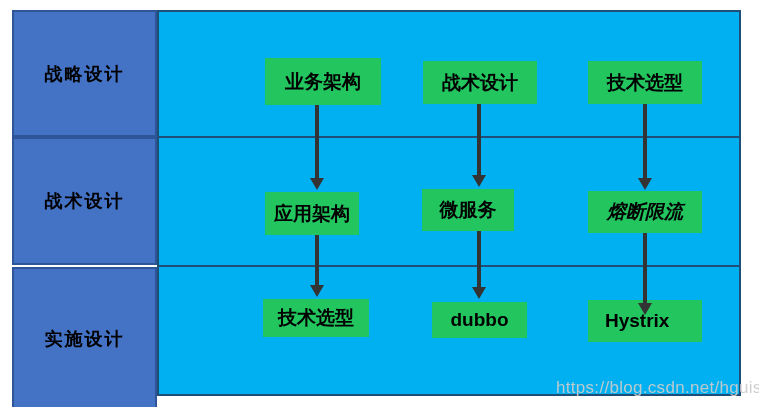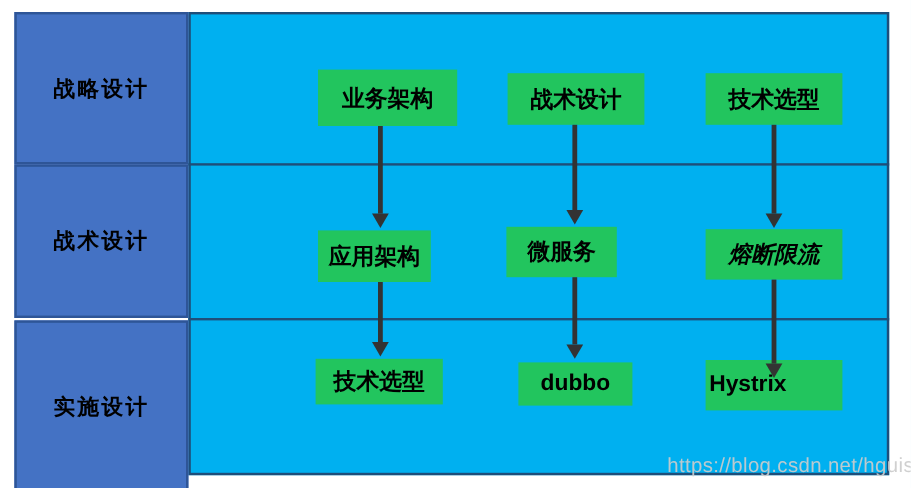--- a/index.html
+++ b/index.html
@@ -68,21 +68,21 @@
   }
   .n-biz  { left: 265px; top: 58px;  width: 116px; height: 47px; }
   .n-pat  { left: 423px; top: 61px;  width: 114px; height: 43px; }
   .n-pri  { left: 588px; top: 61px;  width: 114px; height: 43px; }
   .n-app  { left: 265px; top: 192px; width: 94px; height: 43px; }
   .n-mic  { left: 422px; top: 189px; width: 92px; height: 42px; }
   .n-cir  { left: 588px; top: 191px; width: 114px; height: 42px; font-style: italic; }
   .n-tec  { left: 263px; top: 299px; width: 106px; height: 38px; }
   .n-dub  { left: 432px; top: 302px; width: 95px;  height: 36px; }
   .n-hys  { left: 588px; top: 300px; width: 114px; height: 42px;
-            justify-content: flex-start; padding-left: 3px; }
+            justify-content: flex-start; padding-left: 17px; }
 
   
   .aline {
     position: absolute;
     width: 4px;
     background: #333333;
     z-index: 3;
   }
   .ahead {
     position: absolute;

